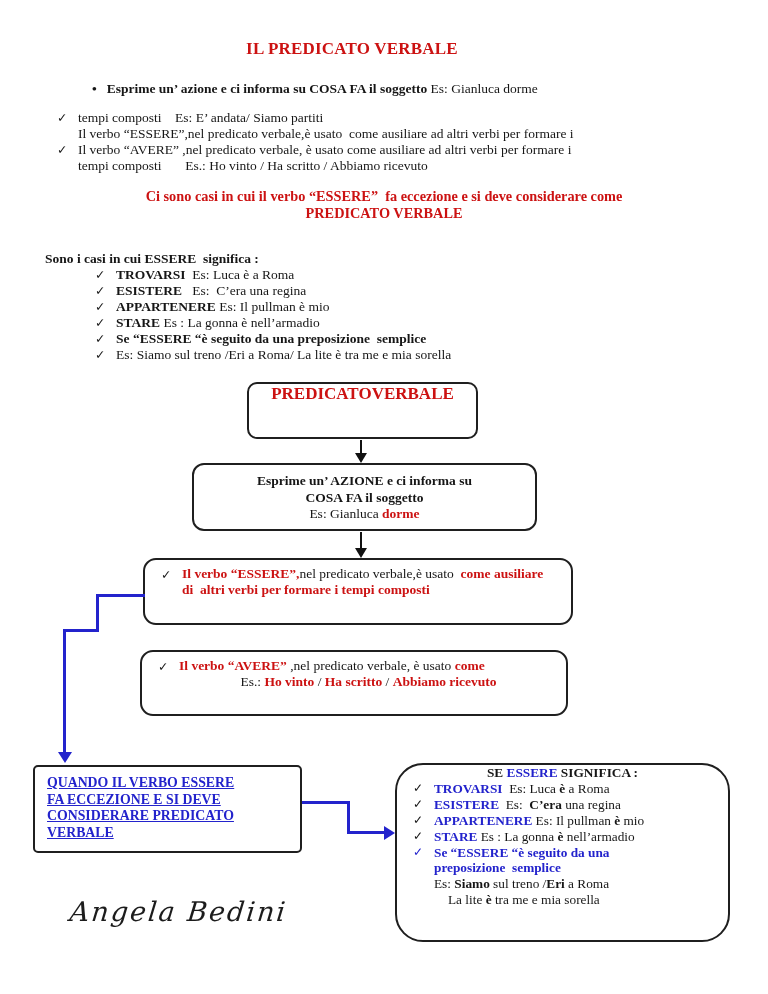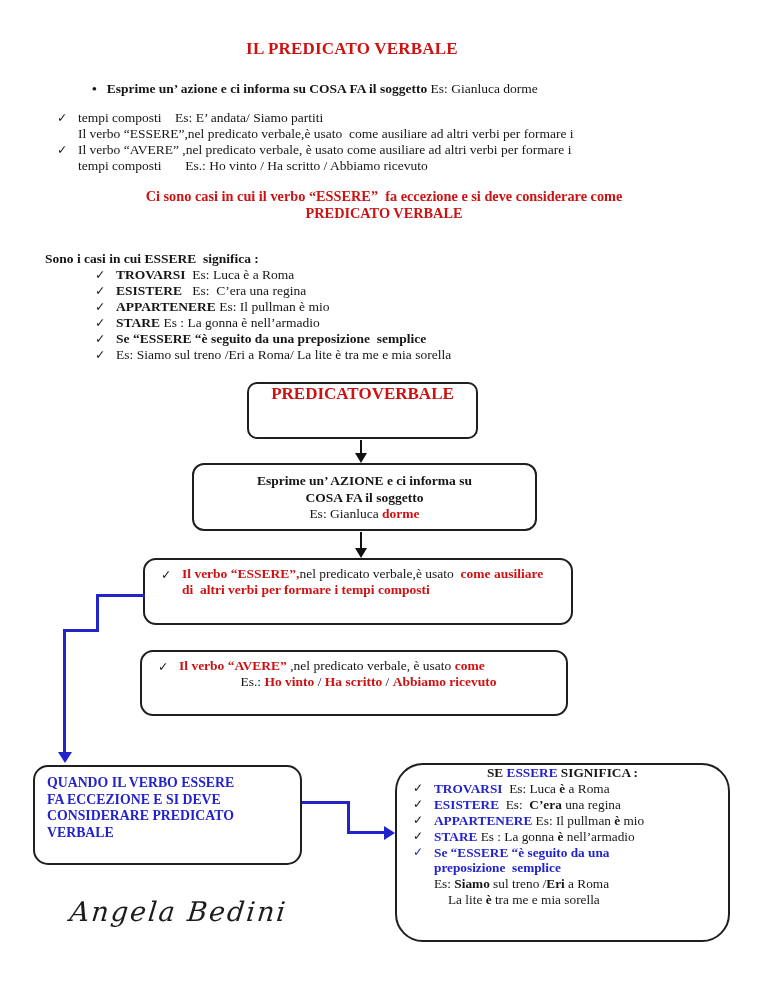--- a/index.html
+++ b/index.html
@@ -57,23 +57,24 @@
   }
   .box2{
     left:192px;top:463px;width:345px;height:68px;border-radius:12px;
     text-align:center;font-size:13.5px;line-height:16.5px;padding-top:8px;
   }
   .box3{left:143px;top:558px;width:430px;height:67px;font-size:13.5px;line-height:16px;padding:6px 8px 0 16px;display:flex;}
   .box4{left:140px;top:650px;width:428px;height:66px;font-size:13.5px;line-height:16px;padding:6px 8px 0 16px;display:flex;}
   .box3 .chk,.box4 .chk{margin-top:1px;}
   .box4 .es-center{text-align:center;}
   .box5{
-    left:33px;top:765px;width:269px;height:100px;border-radius:15px;border-width:2.5px;
+    left:33px;top:765px;width:269px;height:88px;border-radius:5px;border-width:2.5px;
     color:var(--blue);font-weight:bold;font-size:13.8px;line-height:16.5px;
     padding:8px 4px 0 12px;
+    text-decoration:underline;
   }
   .box6{
     left:395px;top:763px;width:335px;height:179px;border-radius:28px;
     font-size:13.3px;line-height:15.9px;
   }
   .box6-header{text-align:center;}
   .box6-items{padding-left:16px;padding-right:6px;}
   .box6 .chk{width:21px;flex:0 0 21px;font-size:12px;}
   .box6 .no-chk{width:21px;flex:0 0 21px;}
   .box6 .indent{margin-left:14px;}

